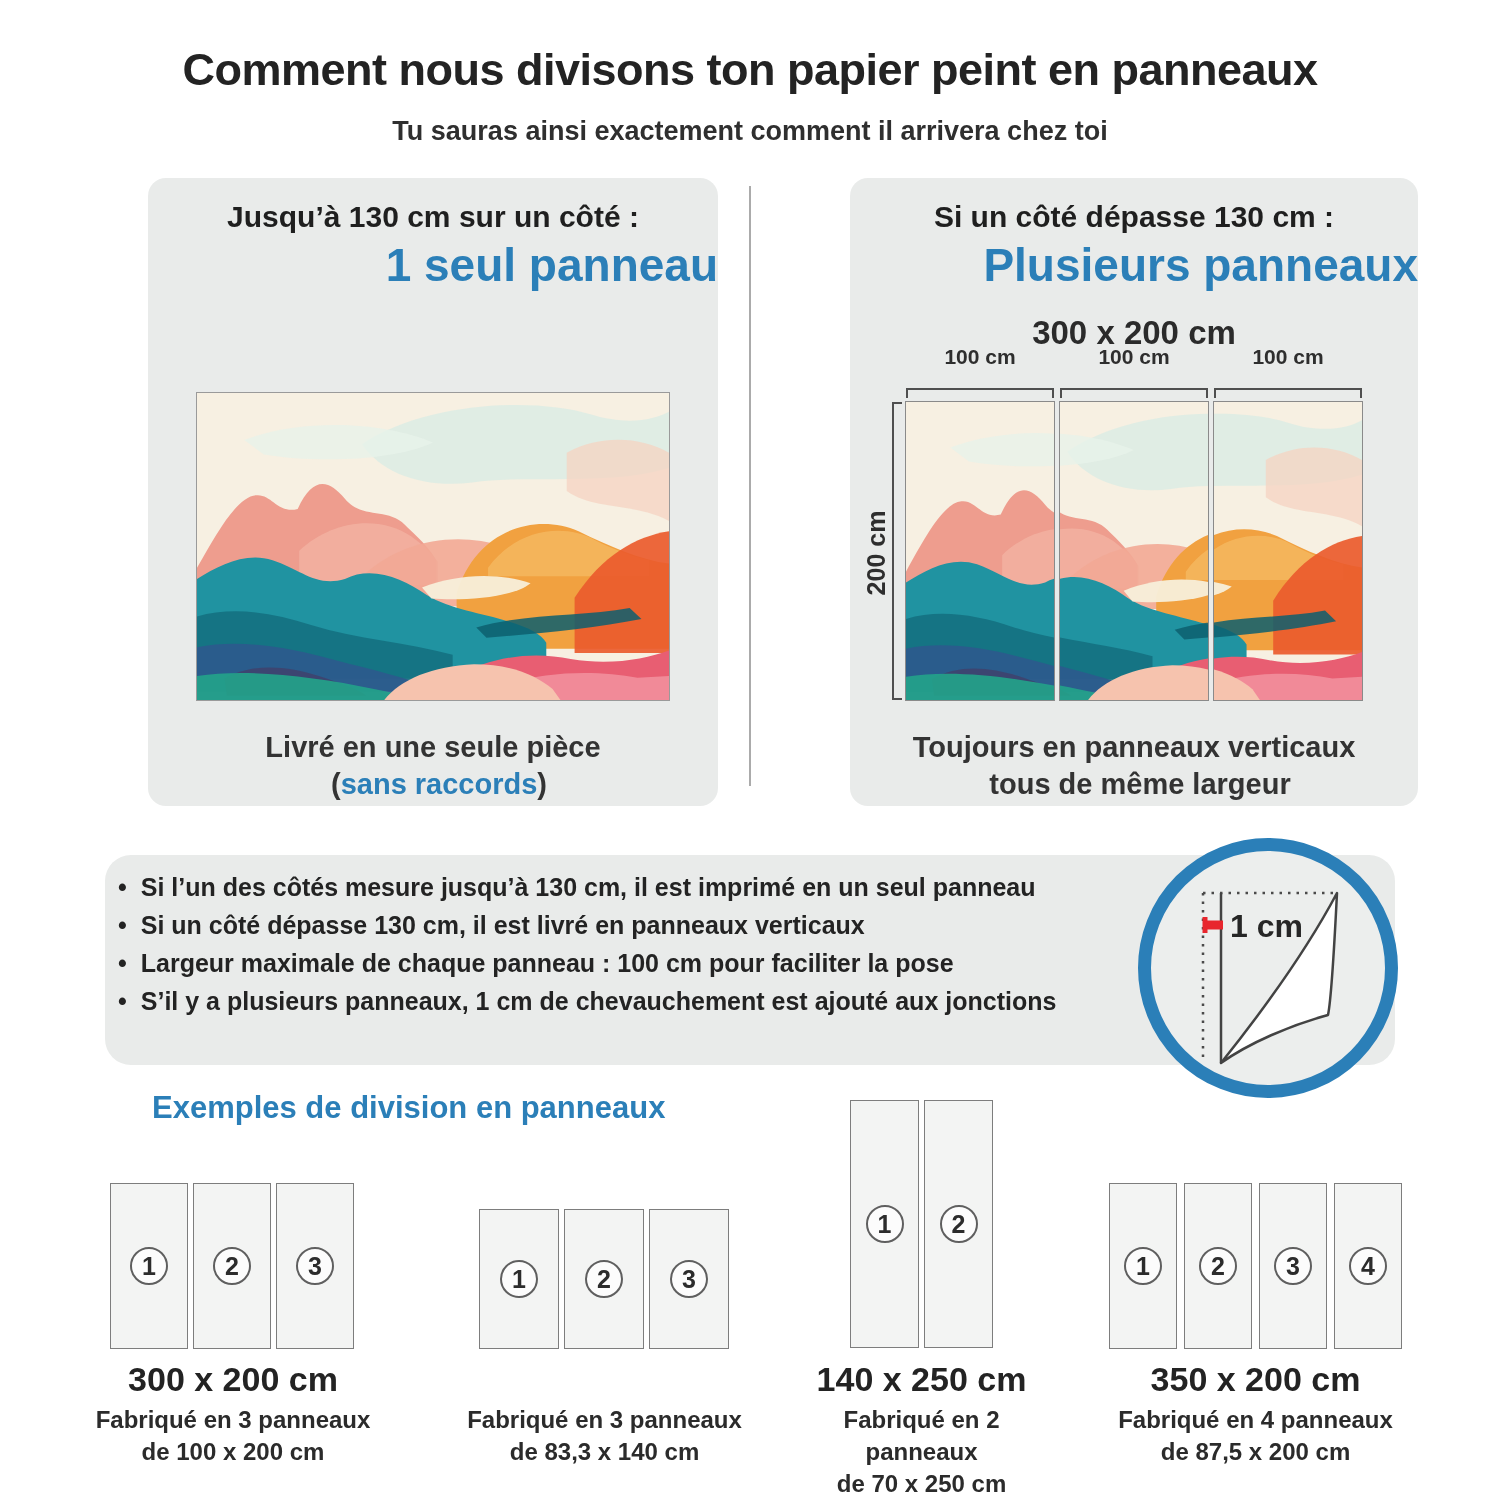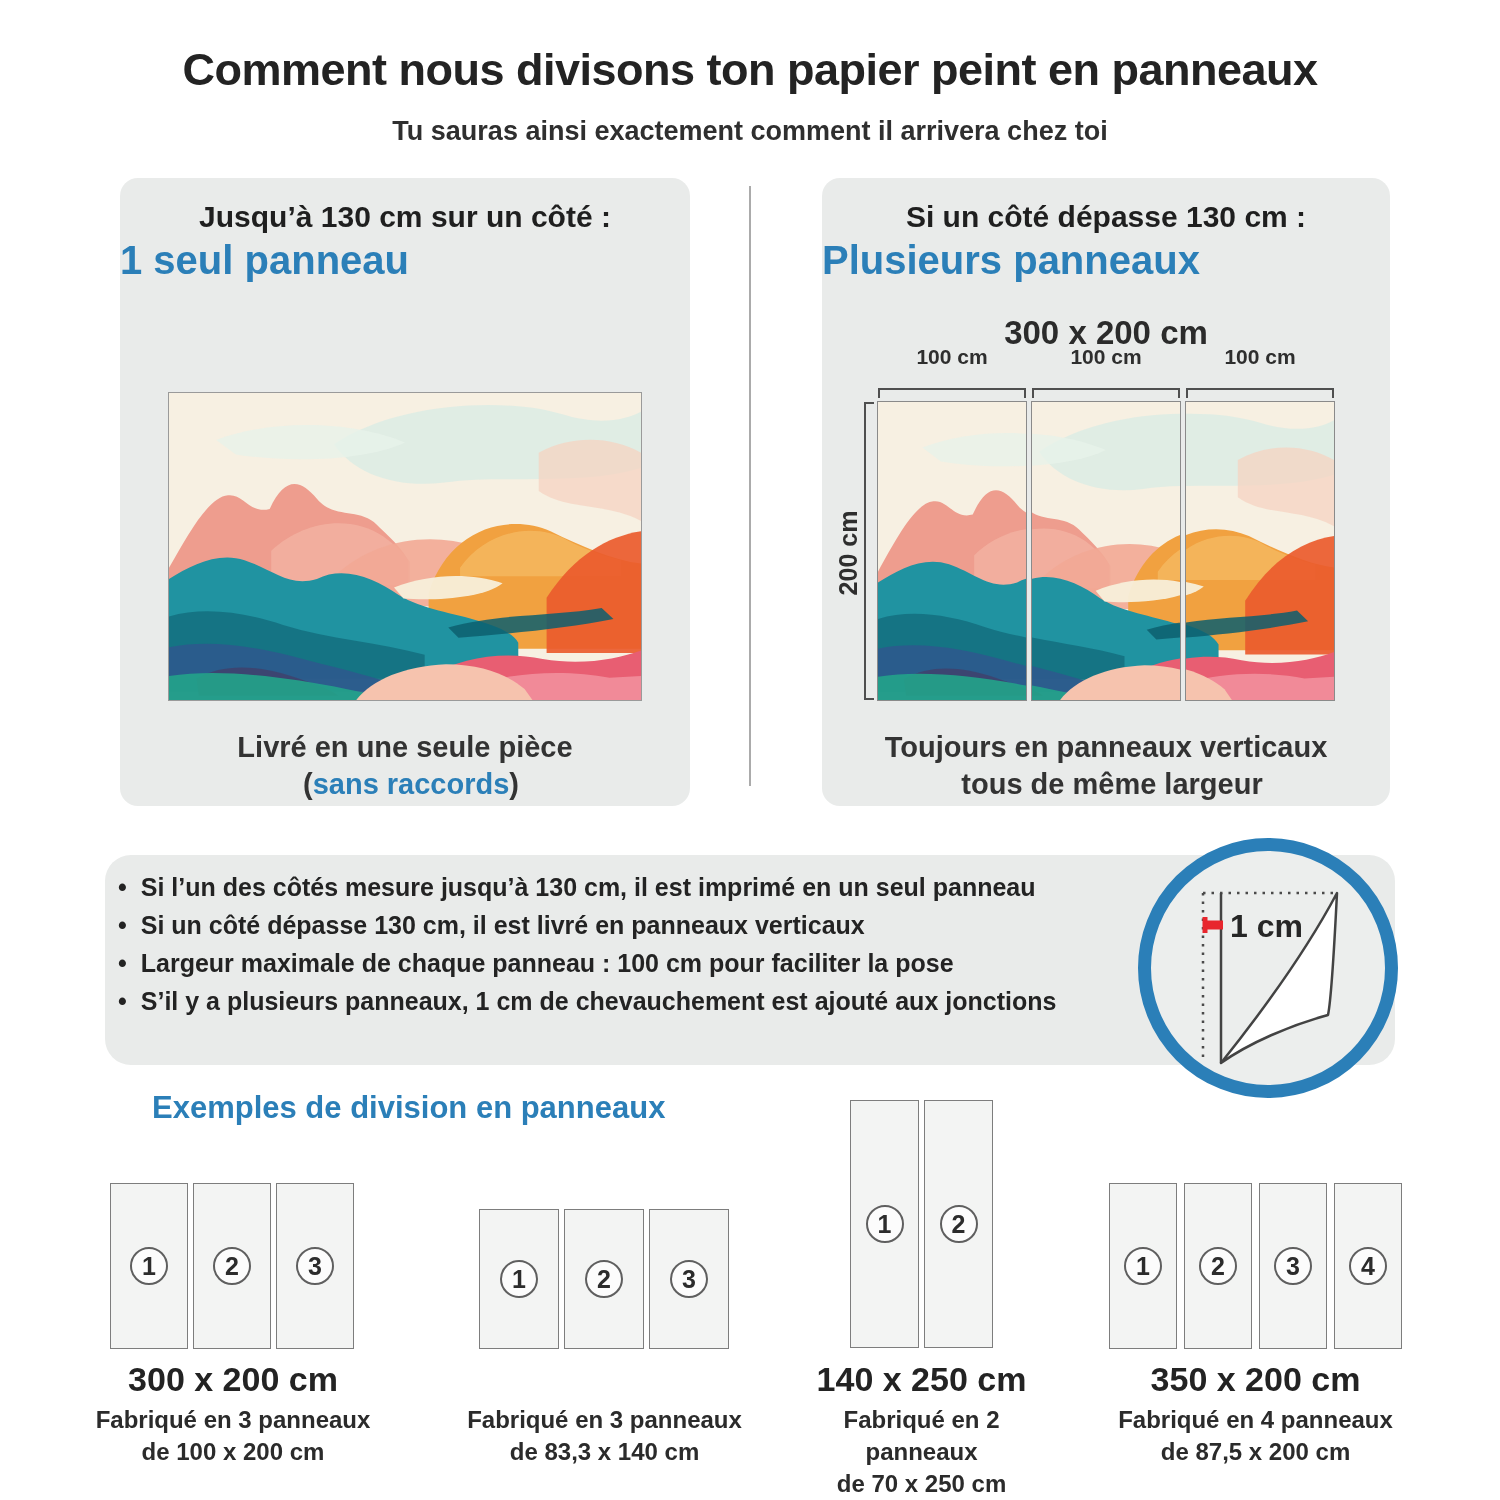--- a/index.html
+++ b/index.html
@@ -12,29 +12,29 @@
   *{margin:0;padding:0;box-sizing:border-box;}
   body{background:#fff;}
   .page{position:relative;width:1500px;height:1500px;background:#ffffff;
         font-family:"Liberation Sans", sans-serif;color:var(--text-dark);overflow:hidden;}
 
   .title{position:absolute;left:0;right:0;top:44px;text-align:center;
          font-size:45px;font-weight:bold;letter-spacing:-0.5px;color:#232323;}
   .subtitle{position:absolute;left:0;right:0;top:116px;text-align:center;
          font-size:27px;font-weight:bold;color:#2f2f2f;}
 
-  .card{position:absolute;top:178px;height:628px;background:var(--card-background);border-radius:18px;}
+  .card{position:absolute;top:178px;height:628px;background:var(--card-background);border-radius:18px;margin-left:28px;}
   .card-left{left:120px;width:570px;}
   .card-right{left:822px;width:568px;padding-left:9px;}
   .divider{position:absolute;left:749px;top:186px;width:2px;height:600px;background:#ababab;}
 
   .card-line1{position:absolute;left:0;right:0;top:22px;text-align:center;
               font-size:30px;font-weight:bold;color:#1f1f1f;}
-  .card-line2{position:absolute;left:0;right:0;top:60px;text-align:left;
-              font-size:40px;font-weight:bold;color:var(--accent-blue);}
+  .card-line2{position:absolute;left:0;right:0;top:60px;text-align:right;
+              font-size:46px;font-weight:bold;color:var(--accent-blue);}
   .card-line3{position:absolute;left:0;right:0;top:136px;text-align:center;
               font-size:33px;font-weight:bold;color:#2b2b2b;}
   .card-caption1{position:absolute;left:0;right:0;top:553px;text-align:center;
               font-size:29px;font-weight:bold;color:#333;}
   .card-caption2{position:absolute;left:12px;right:0;top:590px;text-align:center;
               font-size:29px;font-weight:bold;color:#333;}
   .hl-blue{color:var(--accent-blue);}
 
   .preview{position:absolute;left:49px;top:215px;width:472px;height:307px;
            outline:1px solid #9a9a9a;background:#fff;}

